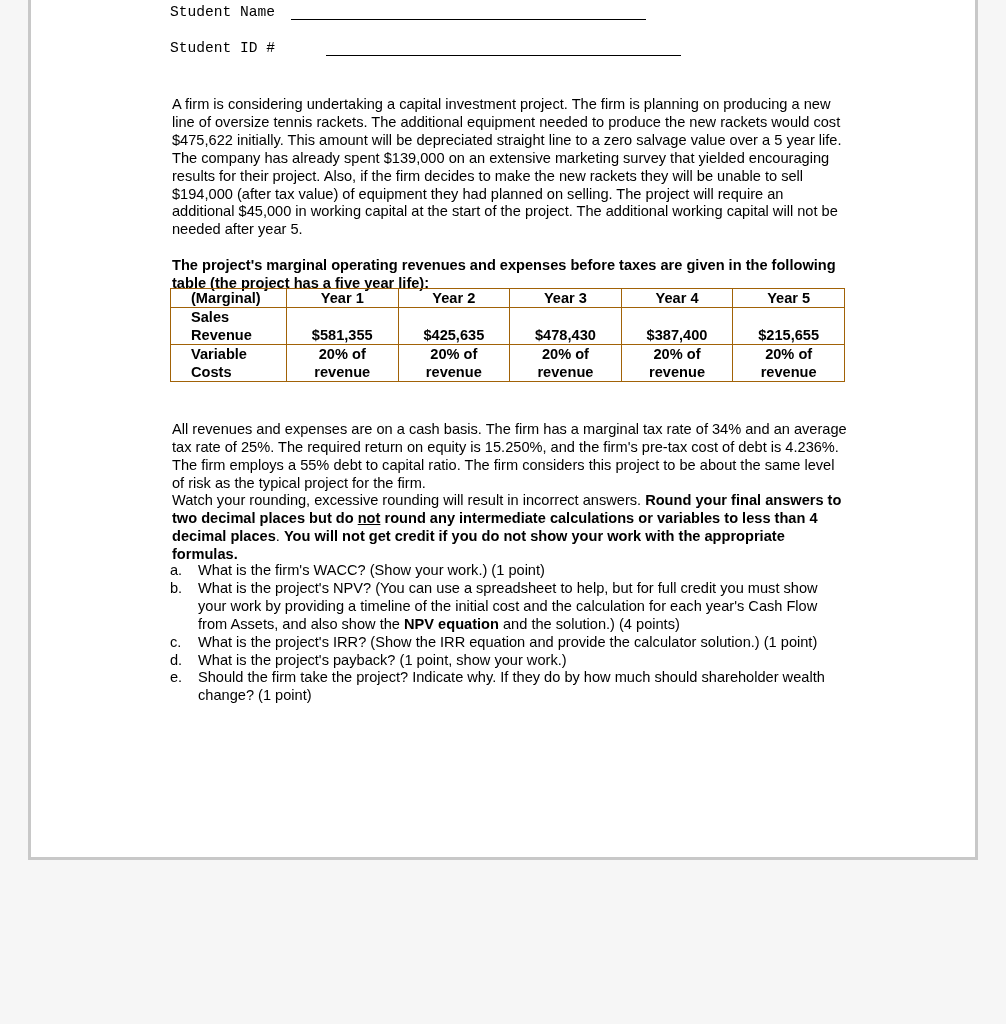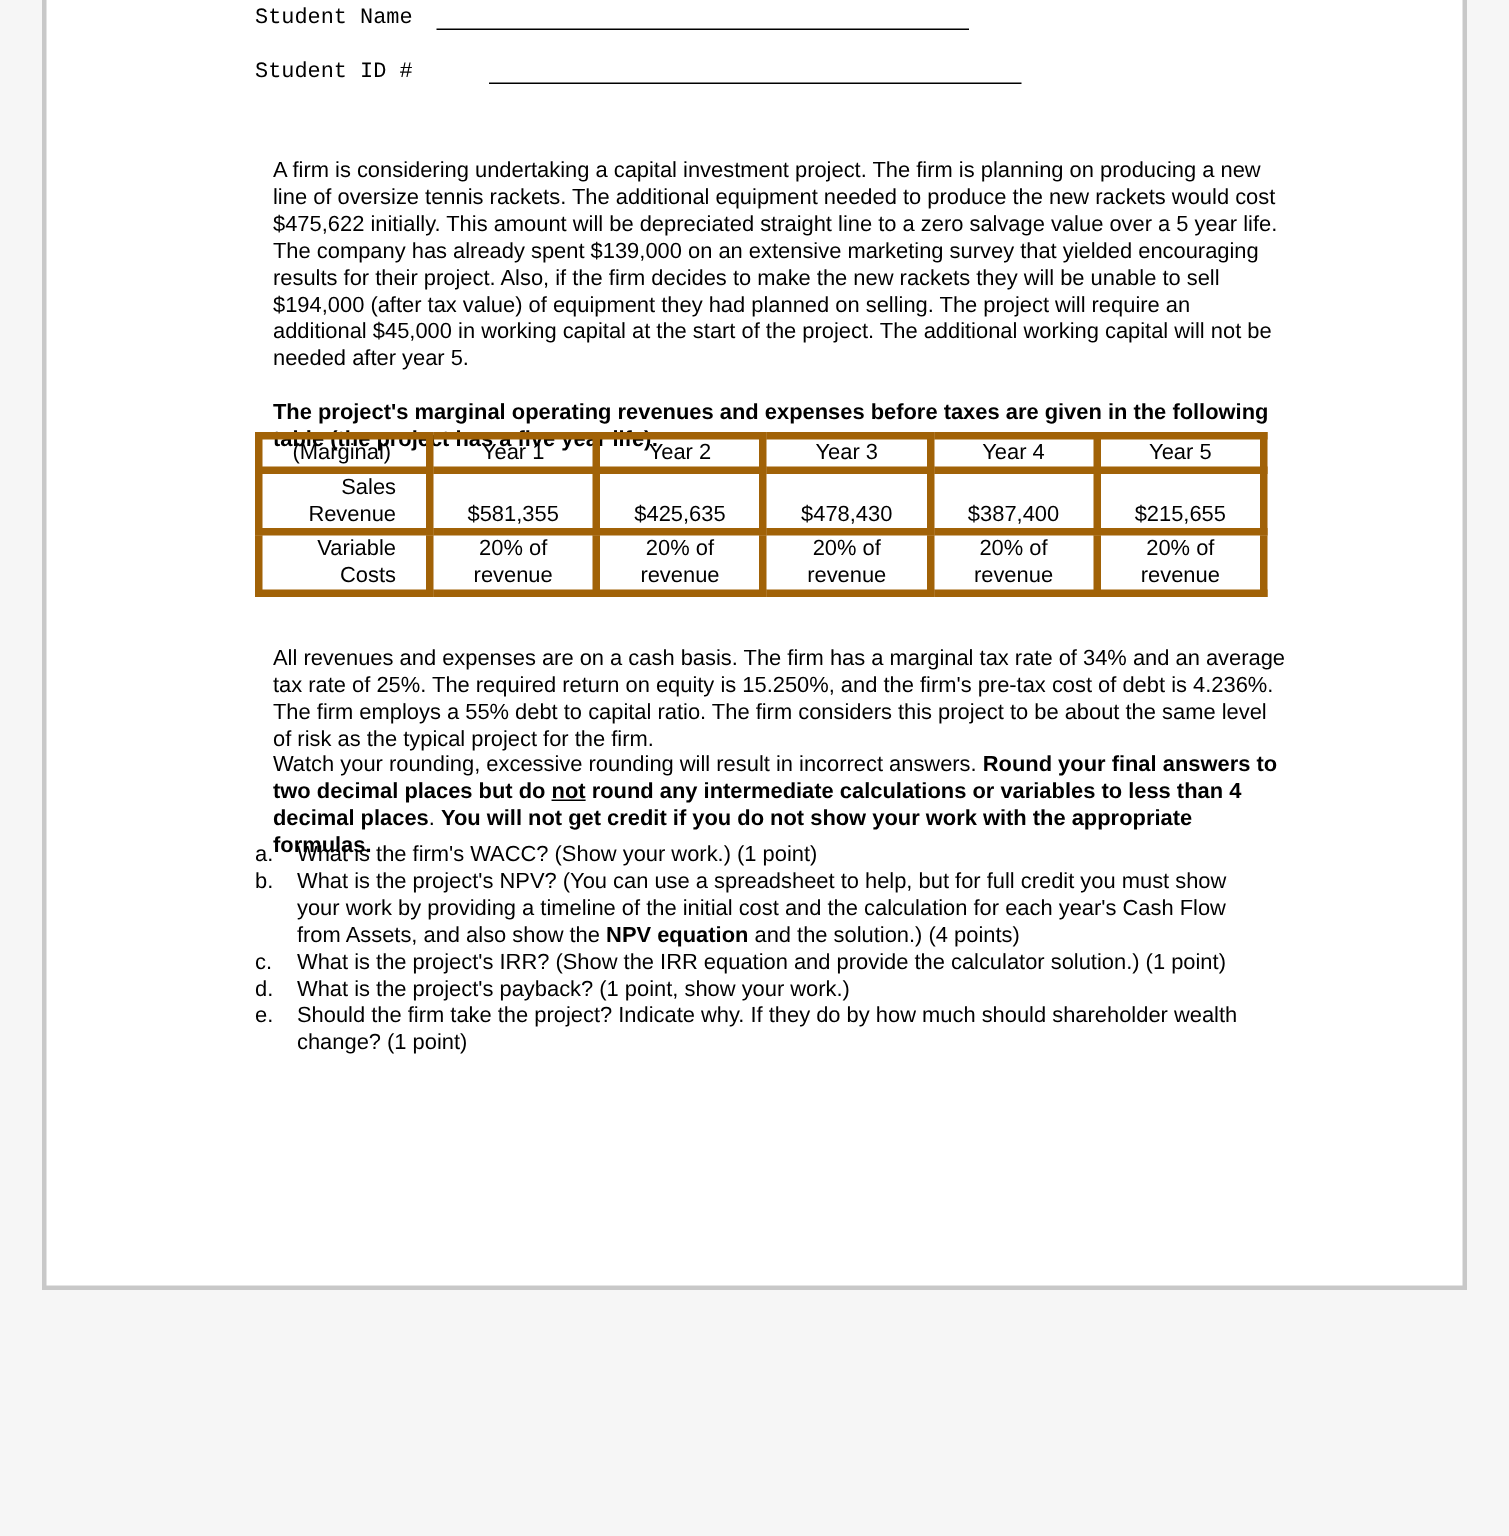--- a/index.html
+++ b/index.html
@@ -30,38 +30,38 @@
     left: 0;
     display: flex;
     align-items: flex-end;
     font-family: Liberation Mono, monospace;
   }
   .field-label { white-space: nowrap; }
   .field-line {
     border-bottom: 1.3px solid #000;
     height: 1px;
   }
-  .para { position: absolute; left: 0; width: 675px; margin: 12px; }
+  .para { position: absolute; left: 0; width: 675px; margin: 2px; }
   .para b { font-weight: bold; }
   .para u { }
   table.fin {
     position: absolute;
     left: 0; top: 288px;
     border-collapse: collapse;
     font-size: 14.6px;
     line-height: 18px;
   }
   table.fin td, table.fin th {
-    border: 5px solid #a16207;
+    border: 1px solid #a16207;
     padding: 0 20px;
-    font-weight: normal;
+    font-weight: bold;
     vertical-align: bottom;
   }
   table.fin th { text-align: center; }
-  table.fin td.rowlabel { text-align: right; width: 94px; }
+  table.fin td.rowlabel { text-align: left; width: 94px; }
   table.fin td.val { text-align: center; width: 106px; }
   table.fin tr.hdr th.rowlabel { text-align: left; }
   .qlist { position: absolute; left: 0; top: 562px; width: 675px; margin: 0; padding: 0; list-style: none; }
   .qlist li { display: flex; }
   .qlist .letter { width: 28px; flex: none; }
   .qlist .qtext { flex: 1; }
 </style>
 </head>
 <body>
 

